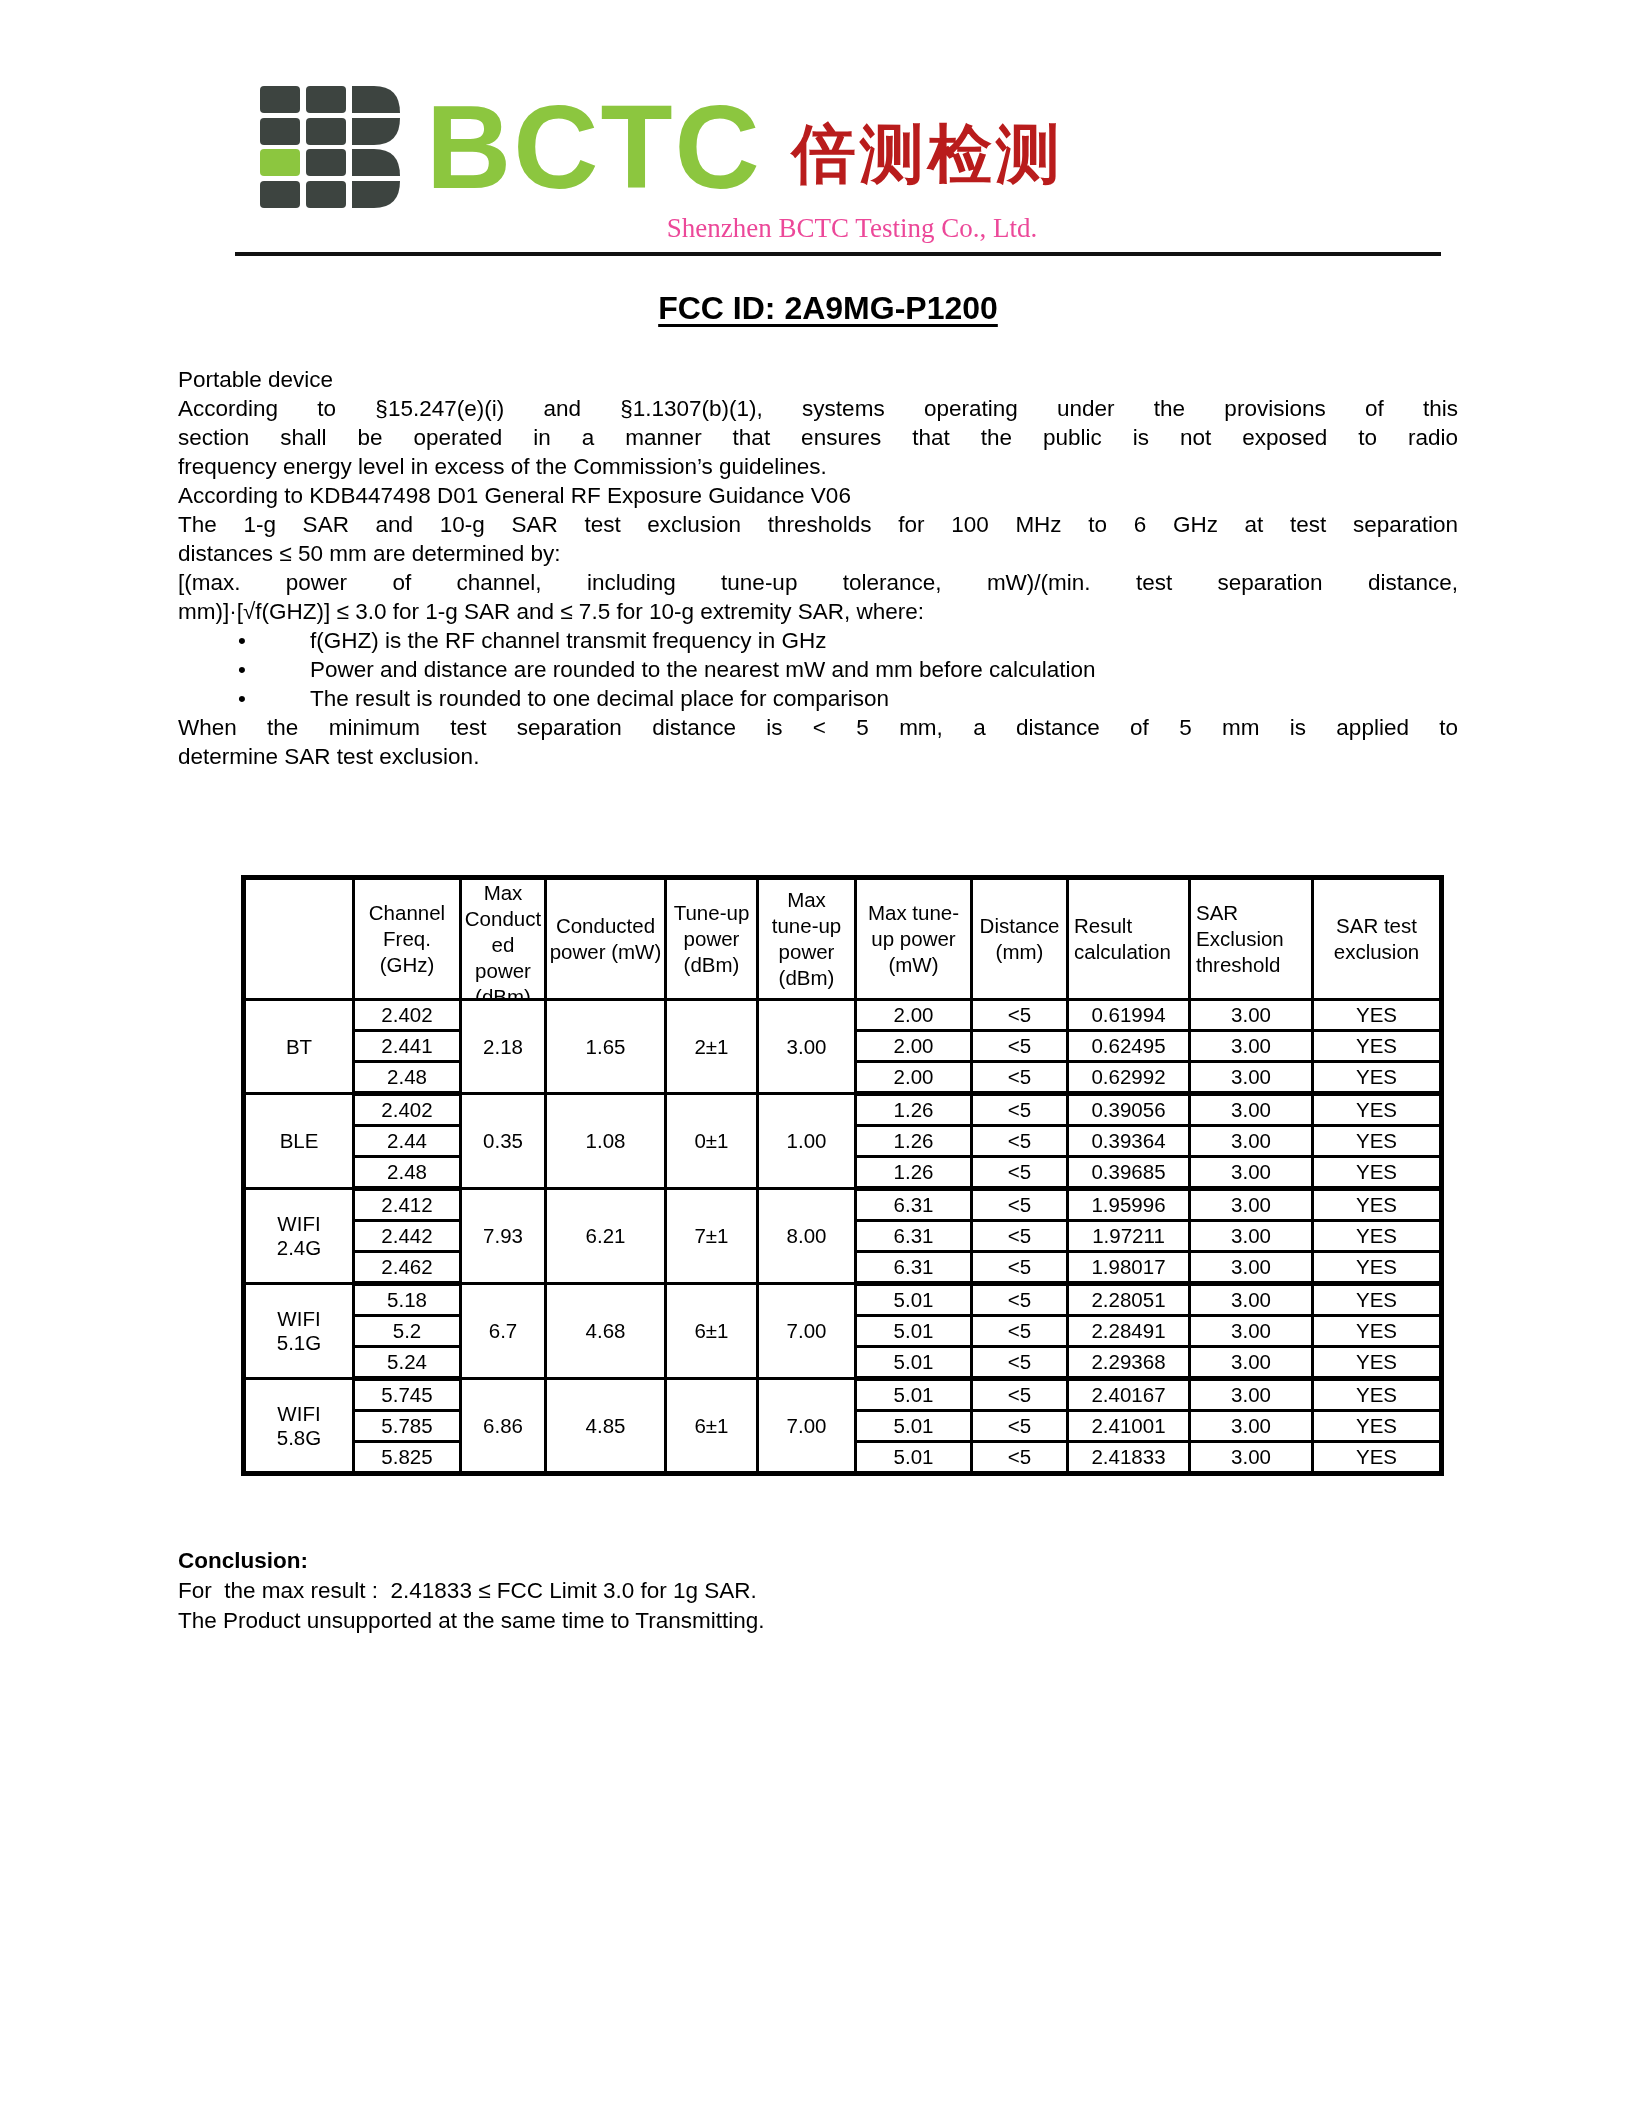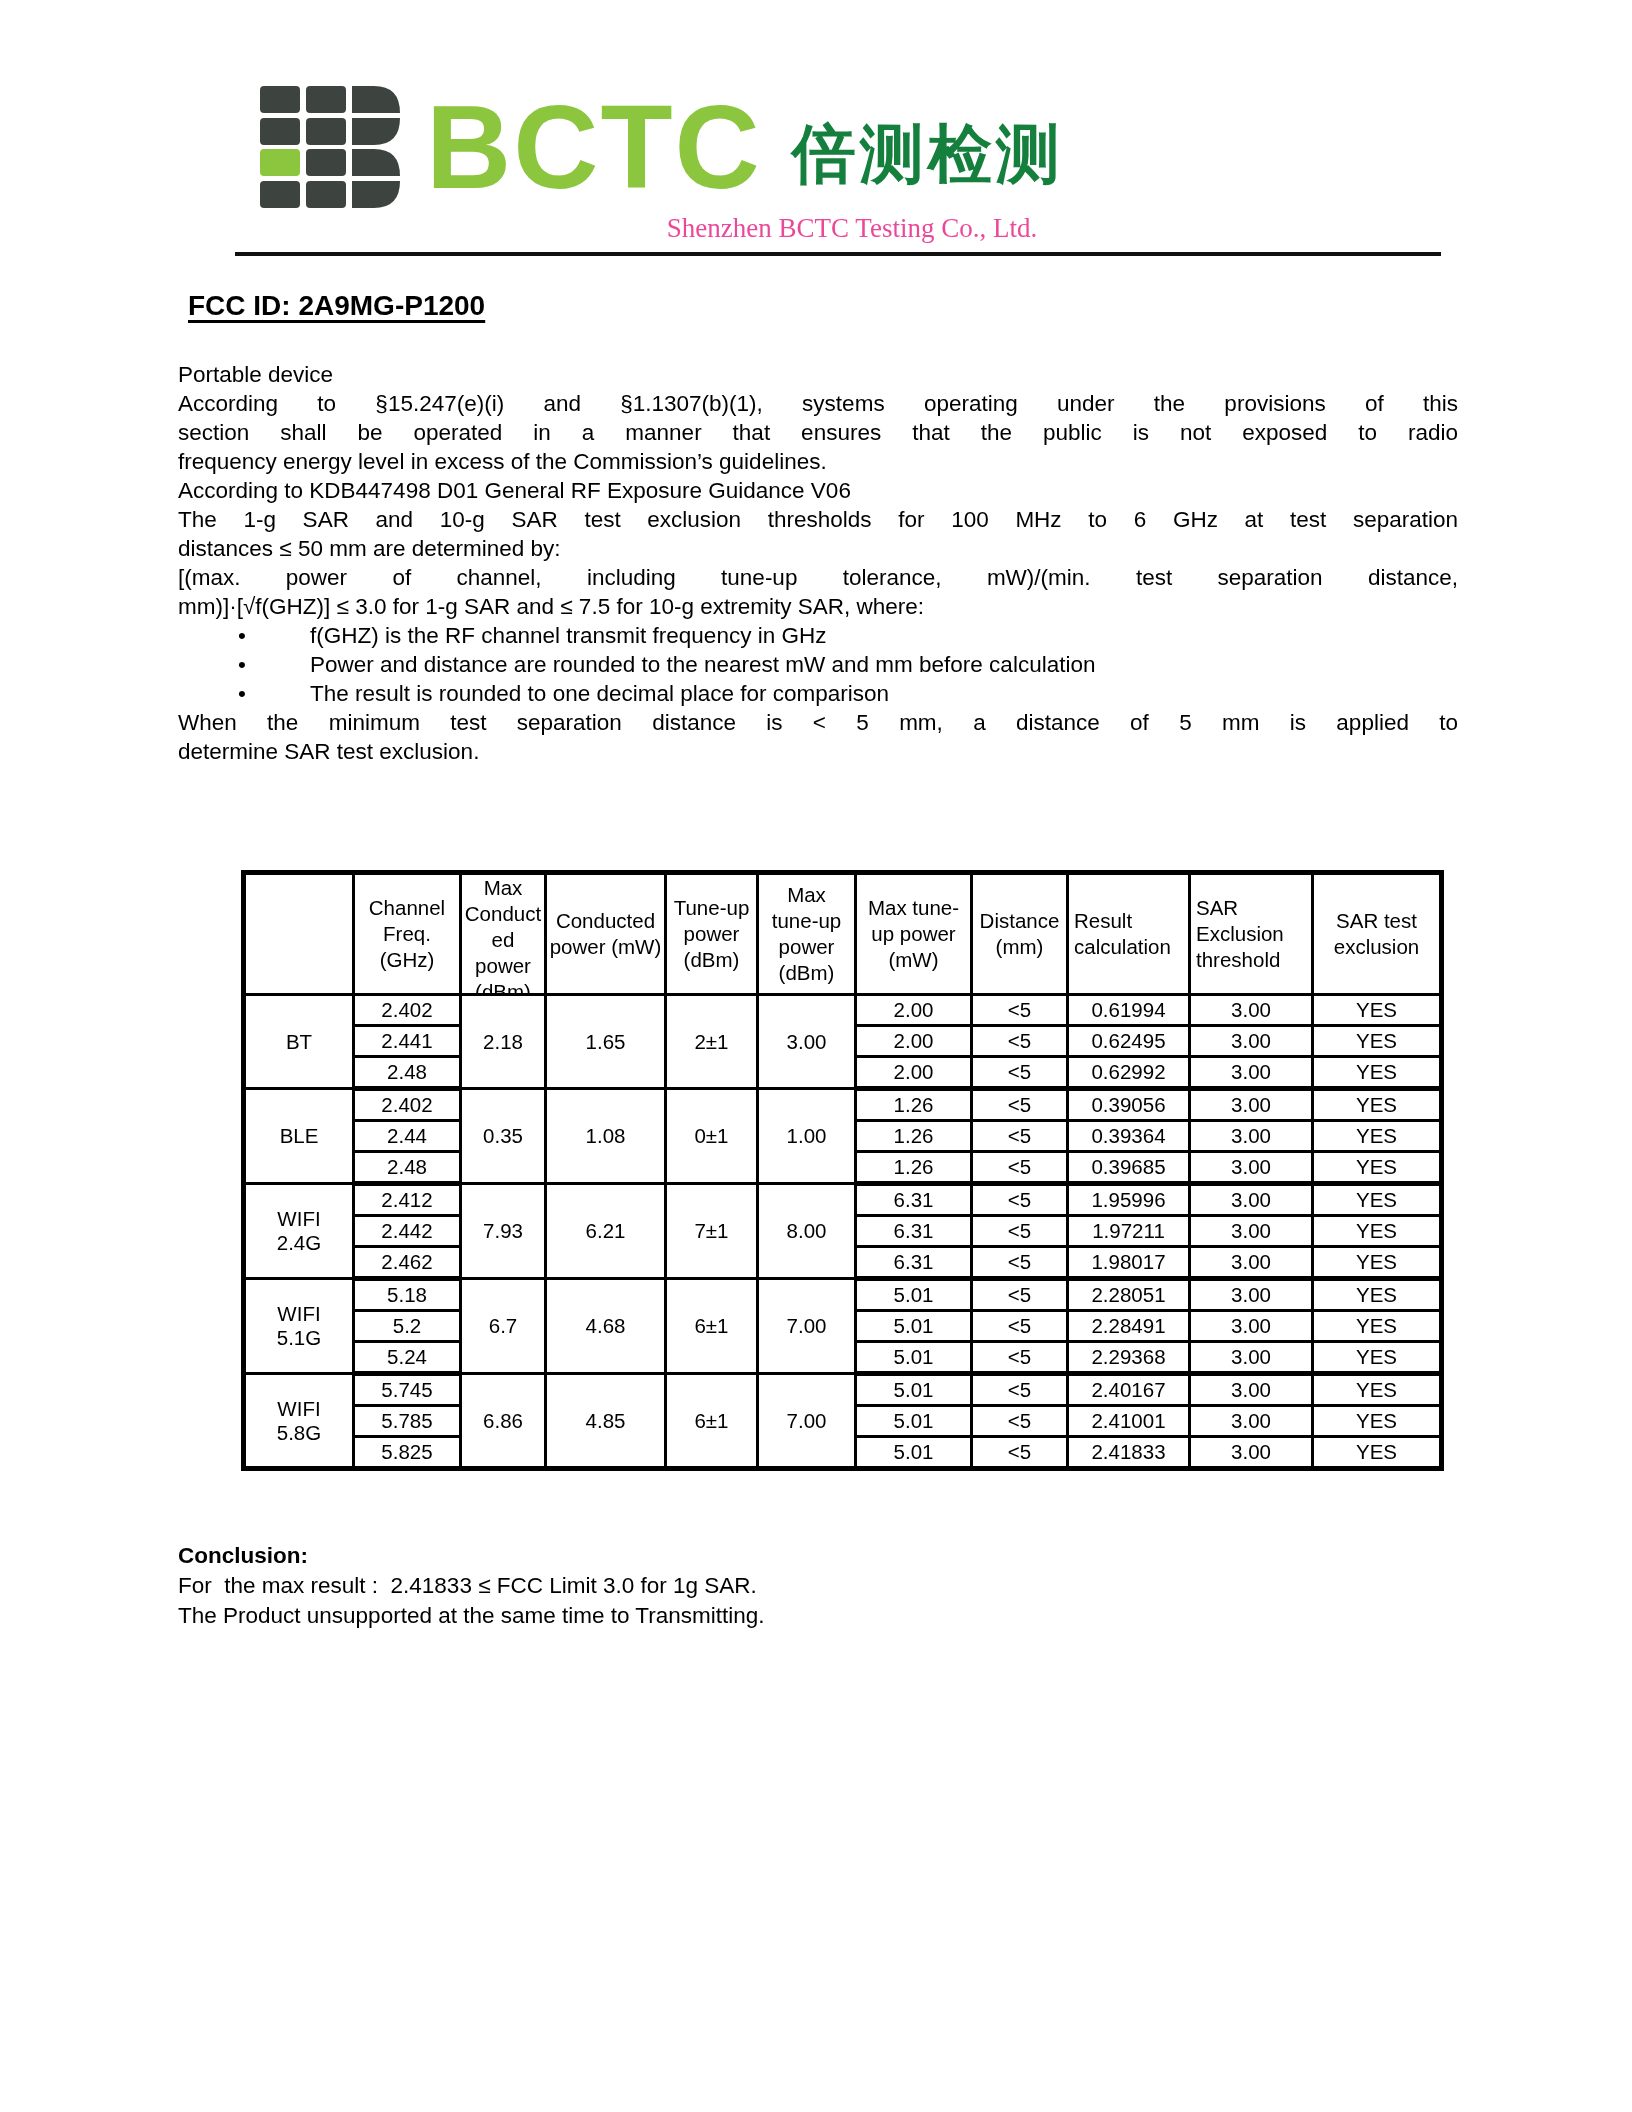--- a/index.html
+++ b/index.html
@@ -11,32 +11,32 @@
   .page{padding:85px 174px 0 178px;width:1280px;}
 
   
   .logo-row{display:flex;align-items:center;margin-left:62px;height:124px;padding-left:20px;}
   .logo-mark{width:140px;height:122px;flex:0 0 auto;}
   .logo-bctc{
     font-size:118px;font-weight:bold;color:#8cc63f;line-height:122px;
     margin-left:26px;letter-spacing:2px;
   }
   .logo-cn{
-    font-size:64px;color:#15803d;font-weight:600;margin-left:30px;margin-top:14px;
+    font-size:64px;color:#b91c1c;font-weight:600;margin-left:30px;margin-top:14px;
     letter-spacing:4px;
   }
   .company-line{
     text-align:center;font-family:"Liberation Serif","DejaVu Serif",serif;
     font-size:27px;color:#ec4899;margin-top:4px;position:relative;left:34px;
   }
   .head-rule{height:4px;background:#111;width:1206px;margin:8px 0 0 57px;}
 
   
   .fcc-id{
-    text-align:left;font-weight:bold;font-size:28px;margin-top:34px;
+    text-align:center;font-weight:bold;font-size:32px;margin-top:34px;
     position:relative;left:10px;
     text-decoration:underline;text-underline-offset:5px;
     text-decoration-thickness:2.5px;
   }
 
   
   .intro{margin-top:38px;font-size:22.5px;line-height:29px;}
   .line{text-align:left;}
   .jline{text-align:justify;text-align-last:justify;}
   .bullet-row{display:flex;}

